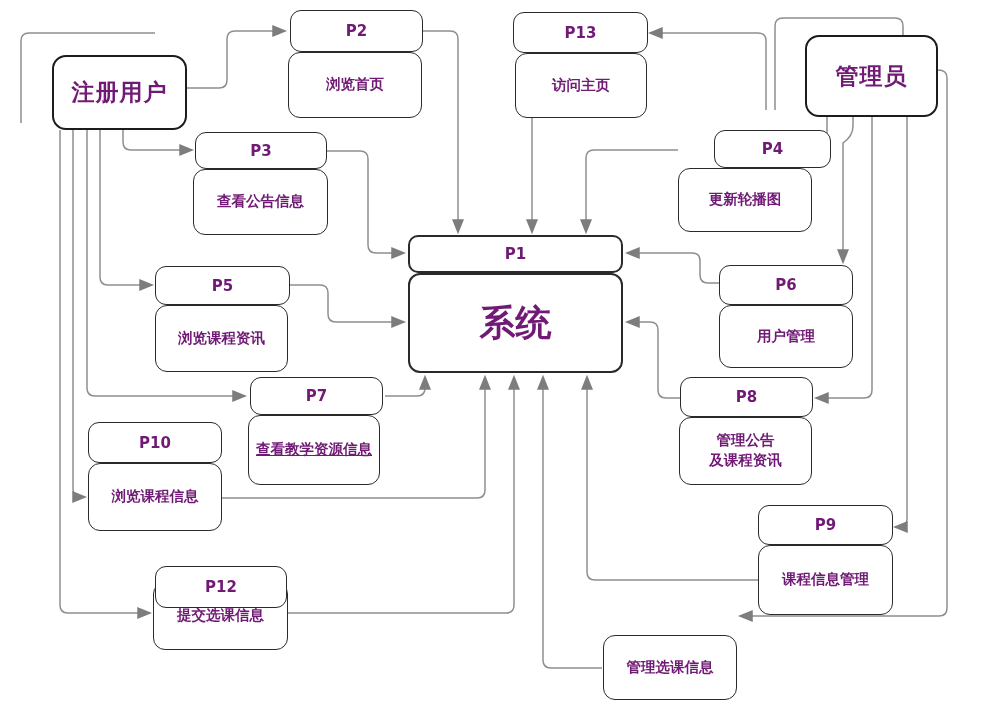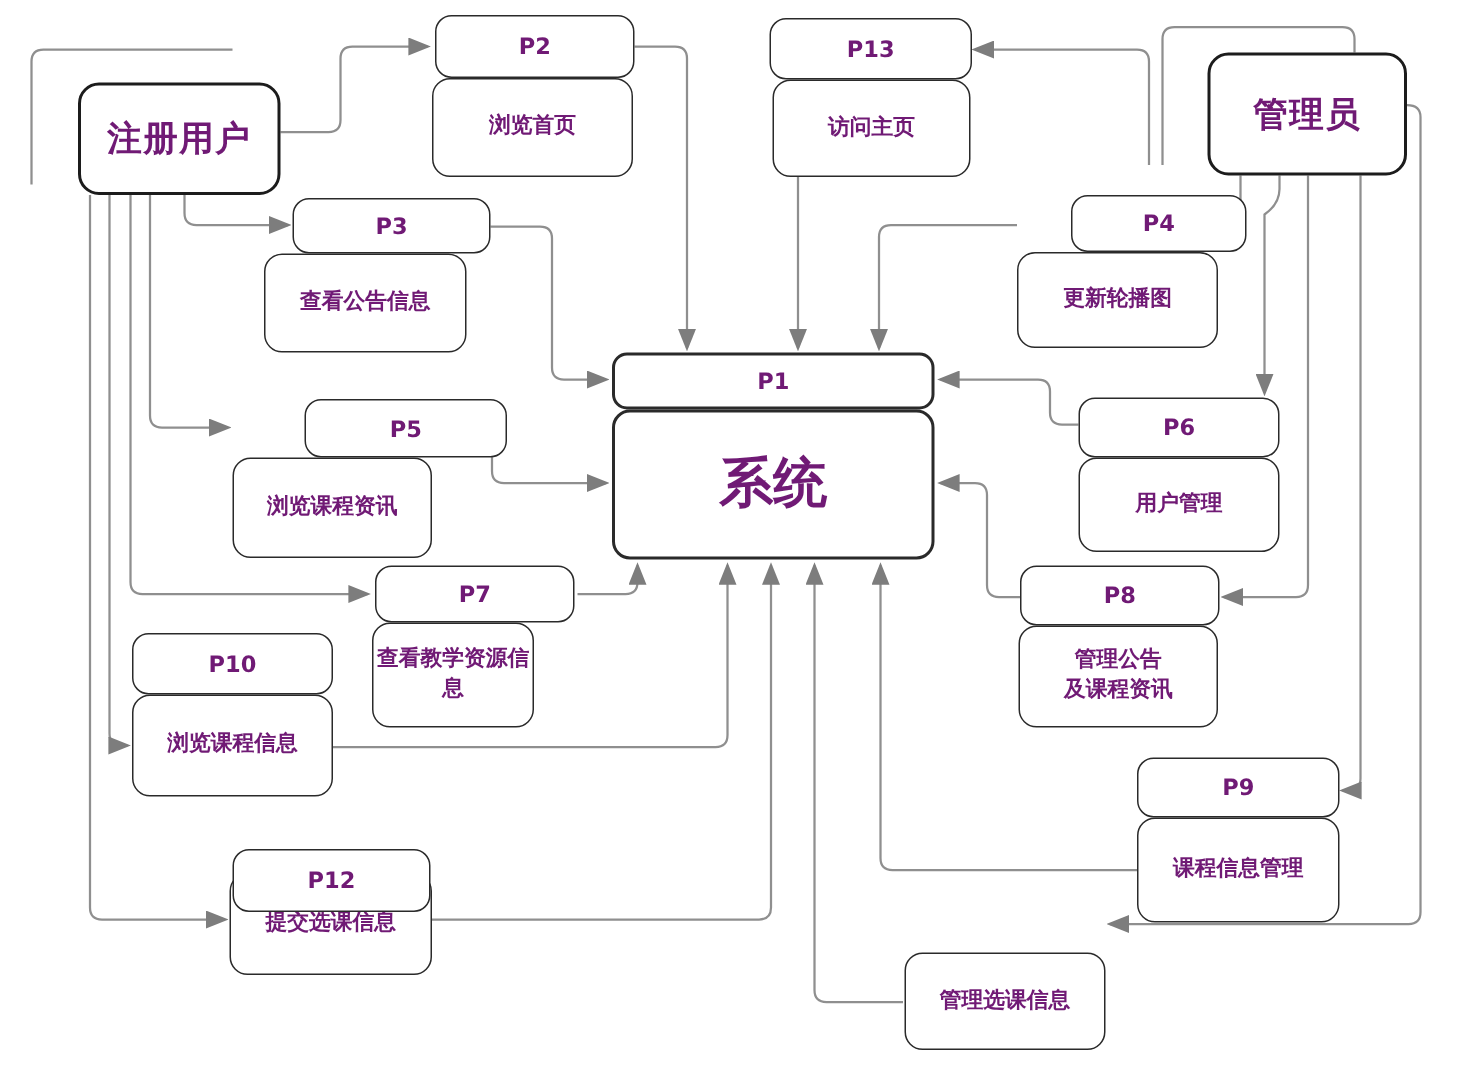--- a/index.html
+++ b/index.html
@@ -64,36 +64,36 @@
   <div class="node entity" style="left:805px;top:35px;width:133px;height:82px;">管理员</div>
   <div class="node entity" style="left:52px;top:55px;width:135px;height:75px;">注册用户</div>
 
   <div class="node phead" style="left:290px;top:10px;width:133px;height:42px;">P2</div>
   <div class="node pbody" style="left:288px;top:52px;width:134px;height:66px;">浏览首页</div>
 
   <div class="node phead" style="left:513px;top:12px;width:135px;height:41px;">P13</div>
   <div class="node pbody" style="left:515px;top:53px;width:132px;height:65px;">访问主页</div>
 
   <div class="node phead" style="left:195px;top:132px;width:132px;height:37px;">P3</div>
-  <div class="node pbody" style="left:176px;top:169px;width:135px;height:66px;">查看公告信息</div>
+  <div class="node pbody" style="left:193px;top:169px;width:135px;height:66px;">查看公告信息</div>
 
   <div class="node phead" style="left:678px;top:130px;width:117px;height:38px;margin-left:36px;">P4</div>
   <div class="node pbody" style="left:678px;top:168px;width:134px;height:64px;">更新轮播图</div>
 
   <div class="node phead p1head" style="left:408px;top:235px;width:215px;height:38px;">P1</div>
   <div class="node pbody p1body" style="left:408px;top:273px;width:215px;height:100px;">系统</div>
 
-  <div class="node phead" style="left:155px;top:266px;width:135px;height:39px;margin-left:48px;">P5</div>
+  <div class="node phead" style="left:155px;top:266px;width:135px;height:39px;">P5</div>
   <div class="node pbody" style="left:155px;top:305px;width:133px;height:67px;">浏览课程资讯</div>
 
   <div class="node phead" style="left:719px;top:265px;width:134px;height:40px;">P6</div>
   <div class="node pbody" style="left:719px;top:305px;width:134px;height:63px;">用户管理</div>
 
   <div class="node phead" style="left:250px;top:377px;width:133px;height:38px;">P7</div>
-  <div class="node pbody" style="left:248px;top:415px;width:108px;height:70px;">查看教学资源信息</div>
+  <div class="node pbody" style="left:248px;top:415px;width:132px;height:70px;text-decoration:underline;">查看教学资源信息</div>
 
   <div class="node phead" style="left:680px;top:377px;width:133px;height:40px;">P8</div>
   <div class="node pbody" style="left:679px;top:417px;width:133px;height:68px;">管理公告
 及课程资讯</div>
 
   <div class="node phead" style="left:88px;top:422px;width:134px;height:41px;">P10</div>
   <div class="node pbody" style="left:88px;top:463px;width:134px;height:68px;">浏览课程信息</div>
 
   <div class="node phead" style="left:758px;top:505px;width:135px;height:40px;">P9</div>
   <div class="node pbody" style="left:758px;top:545px;width:135px;height:70px;">课程信息管理</div>

